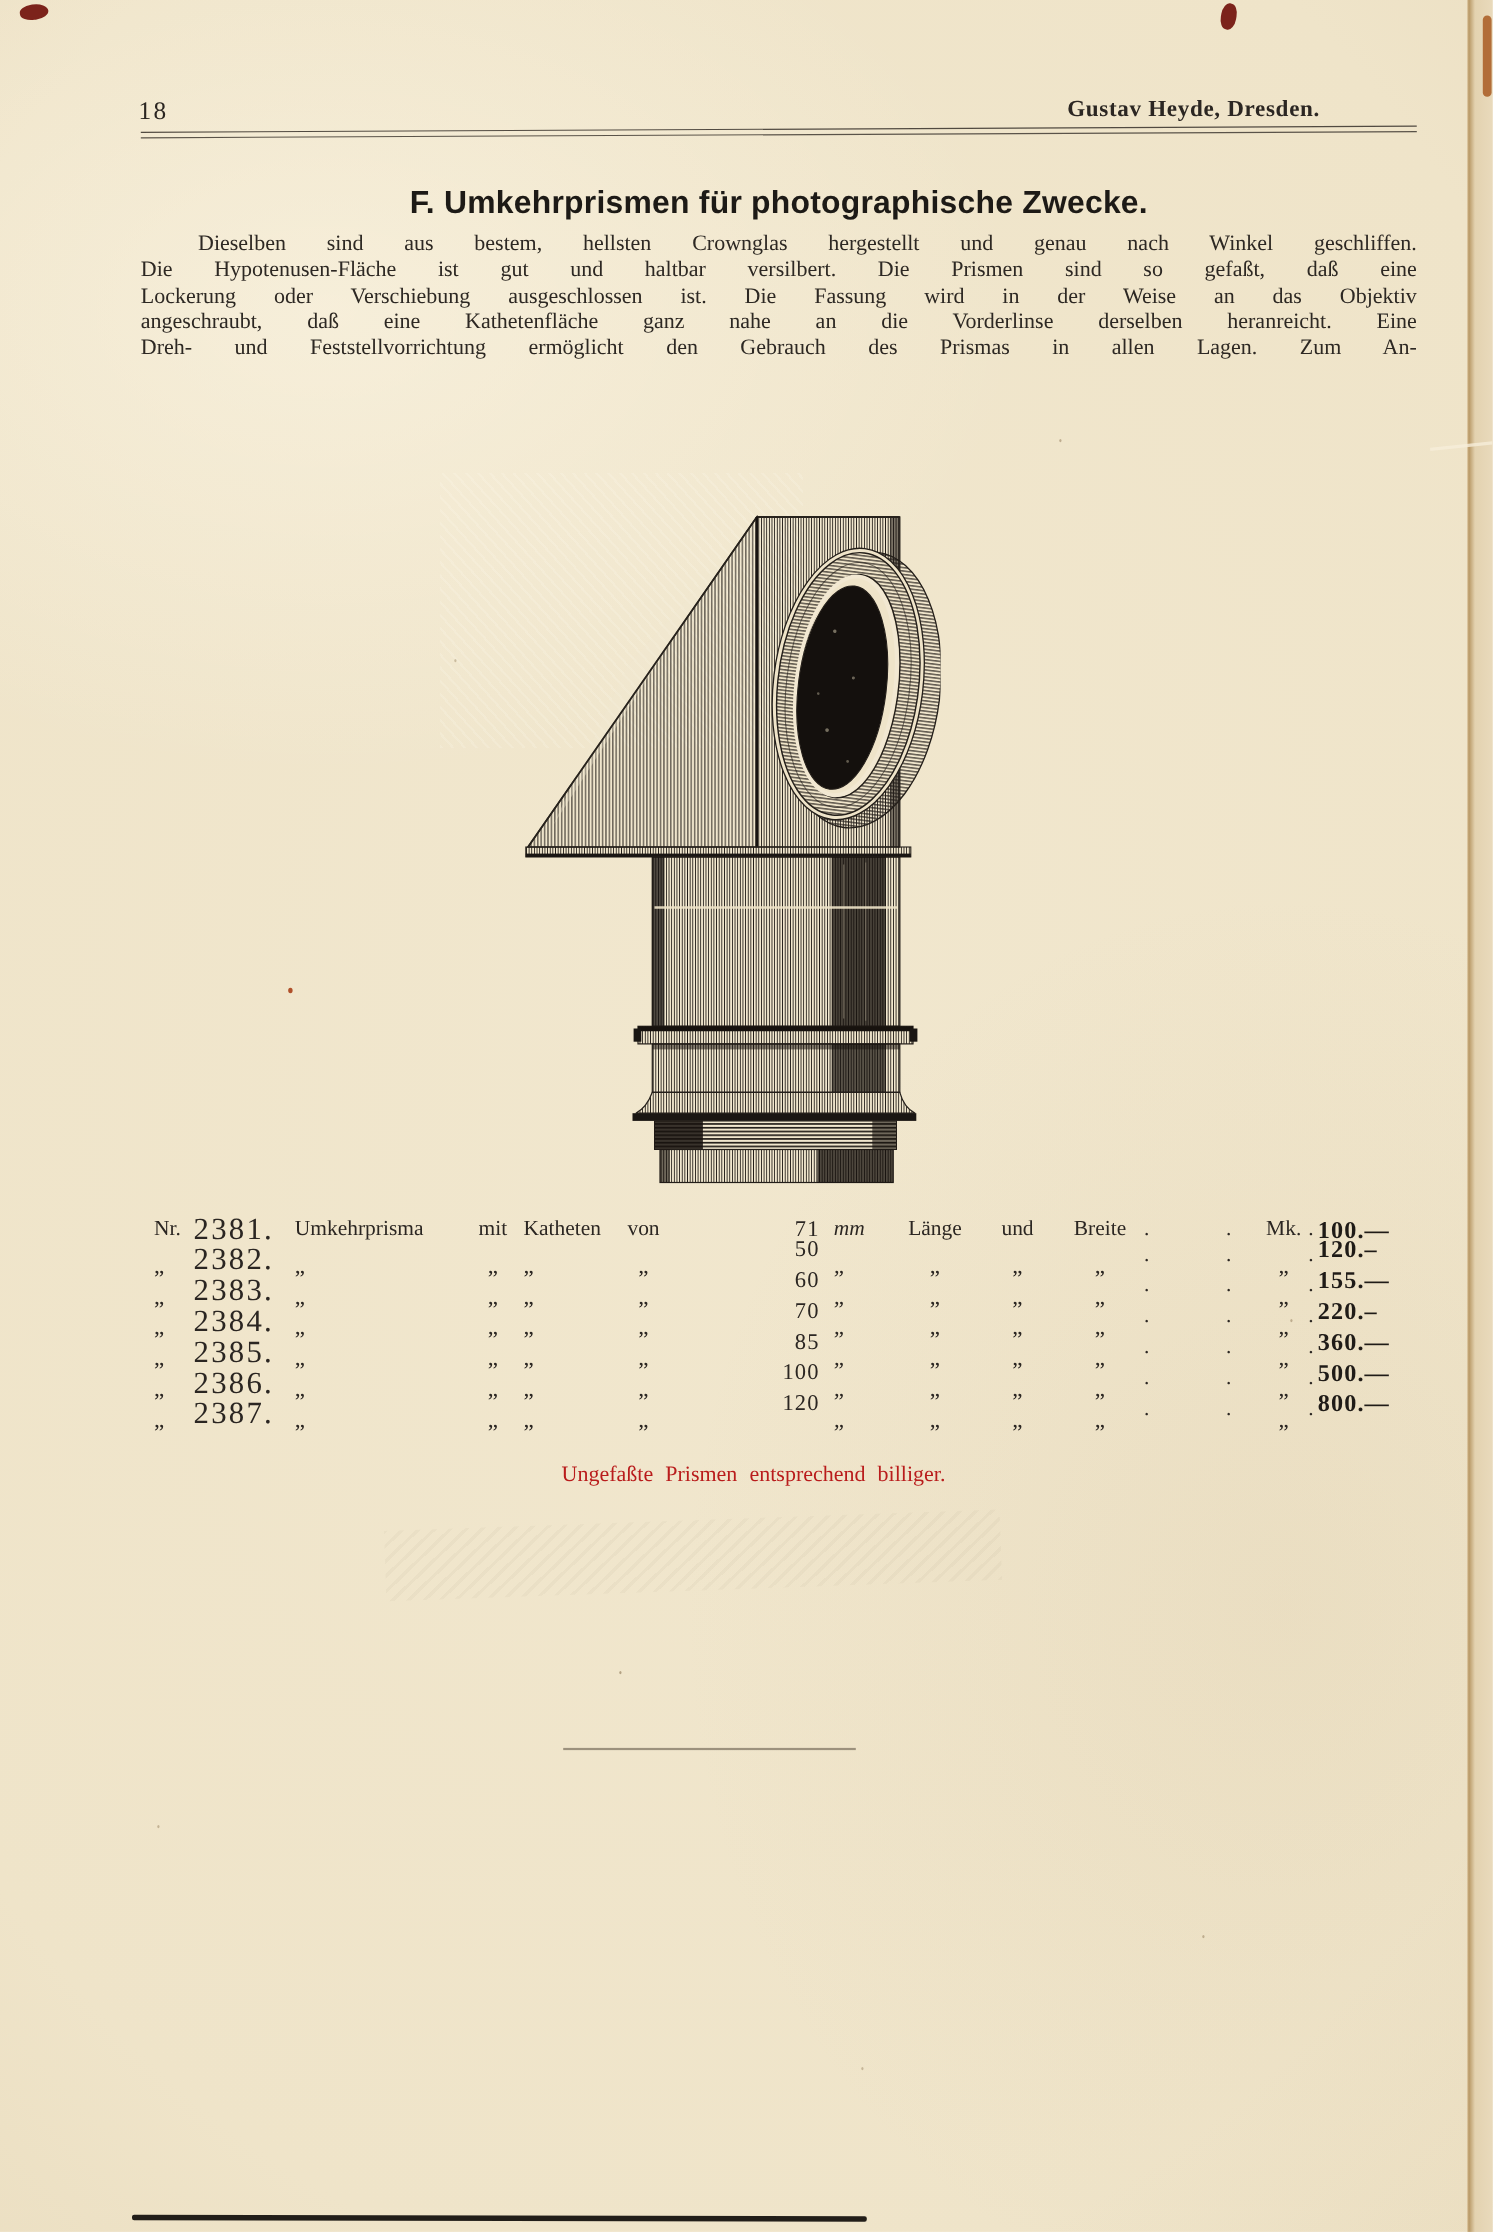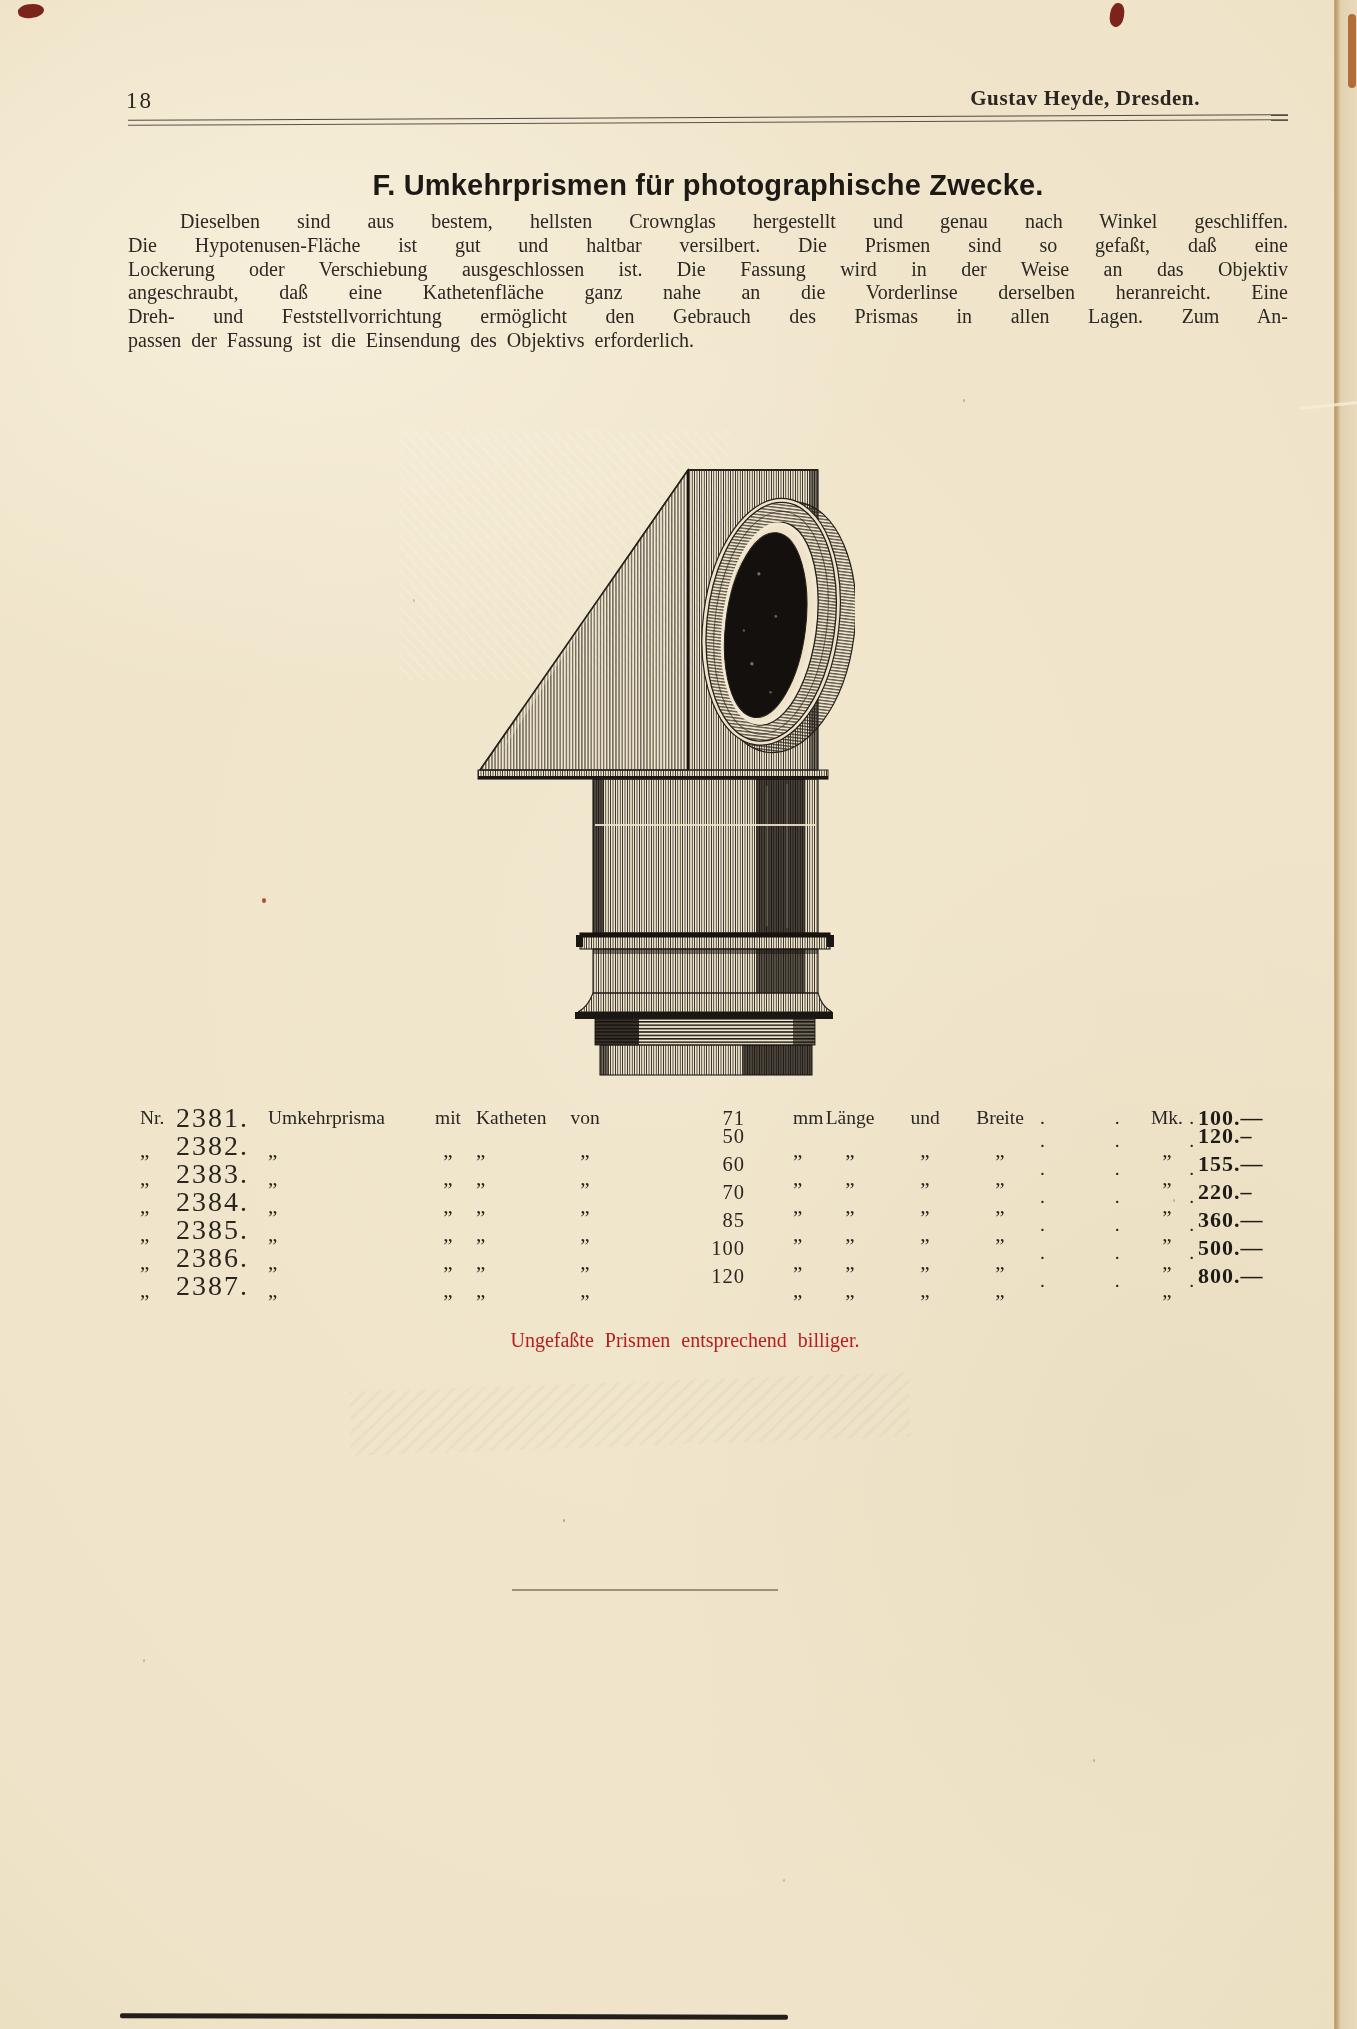--- a/index.html
+++ b/index.html
@@ -37,21 +37,21 @@
   .ptable{position:absolute;left:140px;top:1104px;width:1180px;font-size:19.5px;}
   .prow{position:relative;height:28px;}
   .cell{position:absolute;top:0;line-height:28px;white-space:pre;}
   .k-nrlab{left:0;}
   .k-nr{left:36px;font-size:28px;letter-spacing:2px;}
   .k-item{left:128px;width:170px;}
   .k-prep{left:278px;width:60px;text-align:center;}
   .k-noun{left:336px;width:80px;text-align:left;}
   .k-von{left:415px;width:60px;text-align:center;}
   .k-size{left:540px;width:65px;text-align:right;font-size:20.5px;letter-spacing:1px;}
-  .k-unit{left:653px;}
+  .k-unit{left:618px;font-style:italic;}
   .k-dim1{left:670px;width:80px;text-align:center;}
   .k-conj{left:755px;width:60px;text-align:center;}
   .k-dim2{left:820px;width:80px;text-align:center;}
   .k-dots{left:900px;width:100px;word-spacing:30px;}
   .k-cur{left:997px;width:60px;text-align:center;}
   .k-price{left:1058px;font-weight:700;font-size:22px;letter-spacing:1px;color:#1f1b17;}
   .prow:not(.r0) .k-size,.prow:not(.r0) .k-price{transform:translateY(-10px);}
   .prow:not(.r0) .k-dots{transform:translateY(-5px);}
   .cell.ditto{transform:translateY(4px);font-size:21px;}
   
@@ -92,21 +92,20 @@
 </div>
 
 <h1 class="title">F.  Umkehrprismen für photographische Zwecke.</h1>
 
 <div class="intro" id="intro">
     <div class="iline indent">Dieselben sind aus bestem, hellsten Crownglas hergestellt und genau nach Winkel geschliffen.</div>
     <div class="iline">Die Hypotenusen-Fläche ist gut und haltbar versilbert.  Die Prismen sind so gefaßt, daß eine</div>
     <div class="iline">Lockerung oder Verschiebung ausgeschlossen ist.  Die Fassung wird in der Weise an das Objektiv</div>
     <div class="iline">angeschraubt, daß eine Kathetenfläche ganz nahe an die Vorderlinse derselben heranreicht.  Eine</div>
     <div class="iline">Dreh- und Feststellvorrichtung ermöglicht den Gebrauch des Prismas in allen Lagen.  Zum An-</div>
-    <div class="iline last">passen der Fassung ist die Einsendung des Objektivs erforderlich.</div>
   </div>
 
 <div class="sheen"></div>
 
 <figure class="illu">
   <svg width="380" height="615" viewBox="0 0 380 615" xmlns="http://www.w3.org/2000/svg">
     <defs>
       <pattern id="vh3" width="3.1" height="10" patternUnits="userSpaceOnUse">
         <line x1="1.5" y1="0" x2="1.5" y2="10" stroke="#27221c" stroke-width="0.9"></line>
       </pattern>

